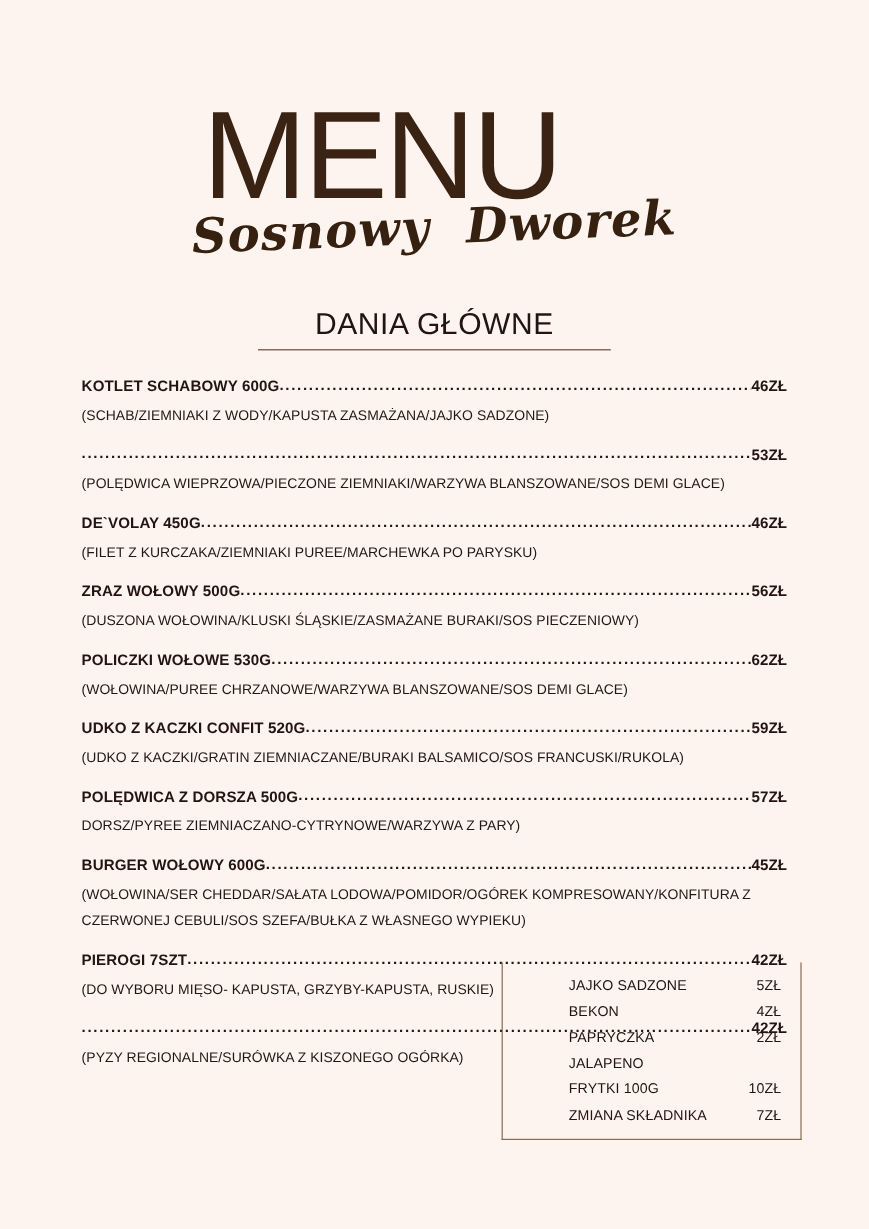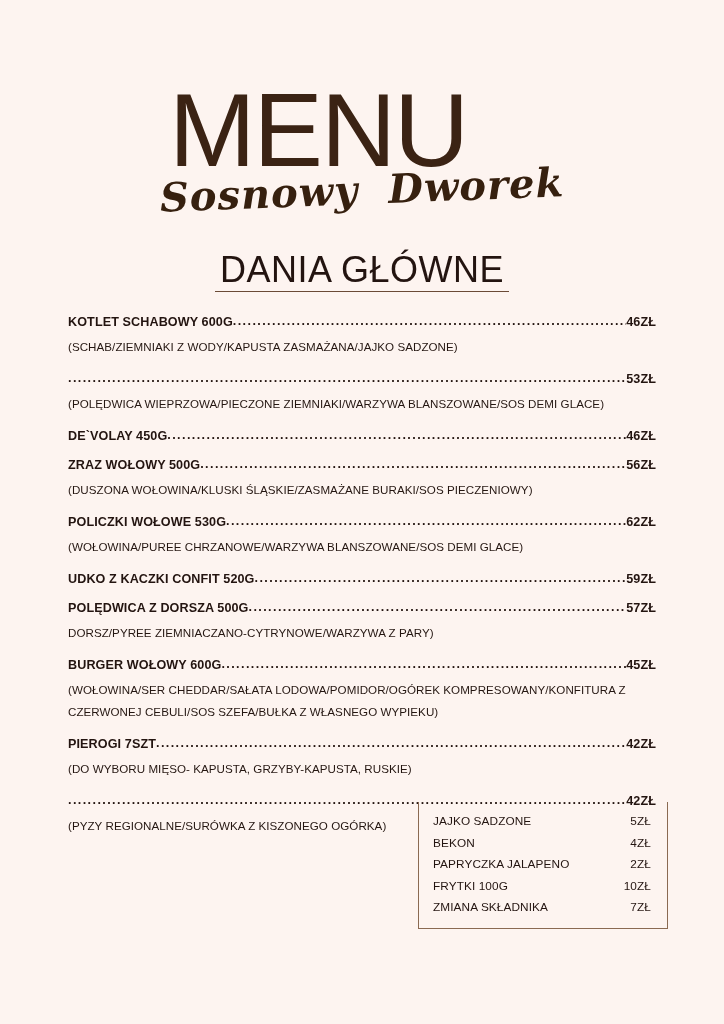--- a/index.html
+++ b/index.html
@@ -51,21 +51,21 @@
   .script-title .s-word:first-child { margin-right: 30px; }
 
   
   .section-head {
     margin: 22px 0 0 0;
     text-align: center;
     position: relative;
   }
   .section-head .sh-text {
     display: inline-block;
-    font-size: 36px;
+    font-size: 25px;
     line-height: 32px;
     letter-spacing: 0.5px;
     color: #231410;
     font-weight: 400;
     padding: 0 12px 5px 12px;
   }
   .section-rule {
     width: 294px;
     height: 1px;
     background: #6b4a36;
@@ -134,21 +134,21 @@
     border-top: none;
     padding: 9px 16px 9px 14px;
   }
   .dodatki-row {
     display: flex;
     align-items: baseline;
     font-size: 11.8px;
     line-height: 21.5px;
     letter-spacing: 0.1px;
   }
-  .dodatki-row .d-label { flex: 1 1 auto; }
+  .dodatki-row .d-label { flex: 1 1 auto; margin-left: 41px; }
   .dodatki-row .d-price {
     flex: 0 0 46px;
     text-align: right;
   }
 </style>
 </head>
 <body>
 
 <div class="header">
   <div class="menu-title">MENU</div>
@@ -177,20 +177,21 @@
         <span class="dish-price">53ZŁ</span>
       </div>
       <div class="dish-desc">(POLĘDWICA WIEPRZOWA/PIECZONE ZIEMNIAKI/WARZYWA BLANSZOWANE/SOS DEMI GLACE)</div>
     </div>
     <div class="dish">
       <div class="dish-row">
         <span class="dish-name">DE`VOLAY 450G</span>
         <span class="leader">................................................................................................................................................................................................</span>
         <span class="dish-price">46ZŁ</span>
       </div>
+      <div class="dish-desc">(FILET Z KURCZAKA/ZIEMNIAKI PUREE/MARCHEWKA PO PARYSKU)</div>
     </div>
     <div class="dish">
       <div class="dish-row">
         <span class="dish-name">ZRAZ WOŁOWY 500G</span>
         <span class="leader">................................................................................................................................................................................................</span>
         <span class="dish-price">56ZŁ</span>
       </div>
       <div class="dish-desc">(DUSZONA WOŁOWINA/KLUSKI ŚLĄSKIE/ZASMAŻANE BURAKI/SOS PIECZENIOWY)</div>
     </div>
     <div class="dish">
@@ -200,20 +201,21 @@
         <span class="dish-price">62ZŁ</span>
       </div>
       <div class="dish-desc">(WOŁOWINA/PUREE CHRZANOWE/WARZYWA BLANSZOWANE/SOS DEMI GLACE)</div>
     </div>
     <div class="dish">
       <div class="dish-row">
         <span class="dish-name">UDKO Z KACZKI CONFIT 520G</span>
         <span class="leader">................................................................................................................................................................................................</span>
         <span class="dish-price">59ZŁ</span>
       </div>
+      <div class="dish-desc">(UDKO Z KACZKI/GRATIN ZIEMNIACZANE/BURAKI BALSAMICO/SOS FRANCUSKI/RUKOLA)</div>
     </div>
     <div class="dish">
       <div class="dish-row">
         <span class="dish-name">POLĘDWICA Z DORSZA 500G</span>
         <span class="leader">................................................................................................................................................................................................</span>
         <span class="dish-price">57ZŁ</span>
       </div>
       <div class="dish-desc">DORSZ/PYREE ZIEMNIACZANO-CYTRYNOWE/WARZYWA Z PARY)</div>
     </div>
     <div class="dish">

